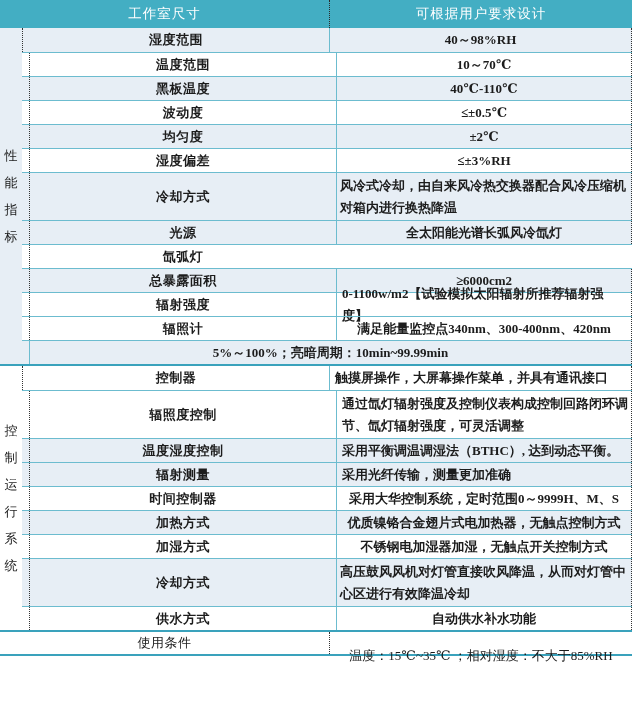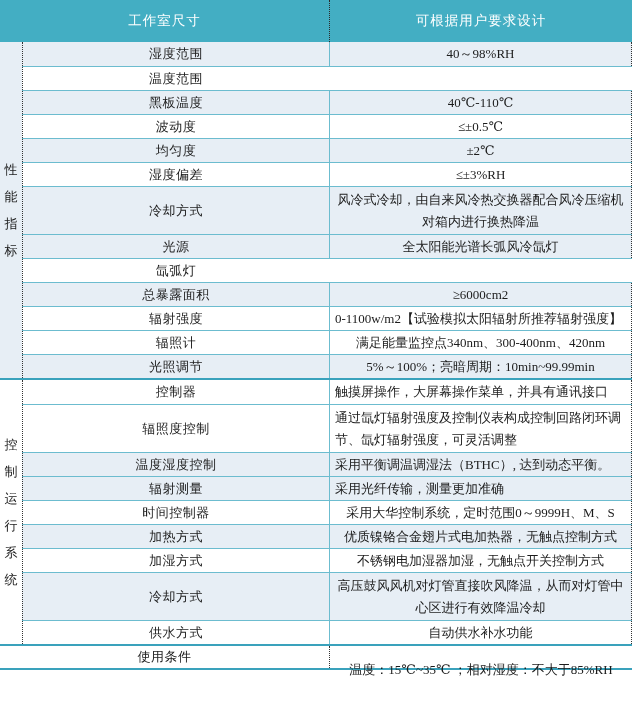--- a/index.html
+++ b/index.html
@@ -14,48 +14,48 @@
   body{
     width:637px;height:728px;overflow:hidden;background:#ffffff;
     font-family:"Liberation Serif","DejaVu Serif",serif;
     color:var(--text);font-size:13px;
   }
   .table{
     width:632px;border-bottom:2px solid var(--group-border);
     background:#ffffff;
   }
   .thead{
-    display:flex;height:42px;background:var(--header-bg);
+    display:flex;height:28px;background:var(--header-bg);
     color:var(--header-text);align-items:stretch;
   }
   .th{display:flex;align-items:center;justify-content:center;font-size:13.5px;letter-spacing:1px;}
   .th-left{width:330px;border-right:1px dotted #2a2a2a;}
   .th-right{flex:1;}
   .group{display:flex;align-items:stretch;}
   .group + .group{border-top:2px solid var(--group-border);}
   .group-label-cell{
     width:22px;display:flex;align-items:center;justify-content:center;
   }
   .group-label{
     white-space:pre-line;line-height:27px;text-align:center;font-size:13px;
   }
   .rows{flex:1;display:flex;flex-direction:column;}
-  .row{display:flex;align-items:stretch;height:24px;}
+  .row{display:flex;align-items:stretch;height:24px;font-weight:bold;}
   .row.tall{height:48px;}
-  .row + .row{border-top:1px solid var(--sep);}
+  .row + .row{border-top:1px solid var(--sep);padding-left:7px;}
   .row.shaded{background:var(--shaded);}
   .name-cell{
     width:307px;border-left:1px dotted #333;
     display:flex;align-items:center;justify-content:center;
     letter-spacing:0.5px;
   }
   .value-cell{
     flex:1;border-left:1px solid var(--sep);border-right:1px dotted #333;
     display:flex;align-items:center;justify-content:center;
-    text-align:center;padding:0 3px;line-height:22px;
+    padding:0 3px;line-height:22px;
   }
   .value-cell.left{justify-content:flex-start;text-align:left;padding-left:5px;}
   .footer-row{
     display:flex;height:24px;border-top:2px solid var(--group-border);
     align-items:stretch;background:#ffffff;
   }
   .f-label{
     width:330px;display:flex;align-items:center;justify-content:center;
     border-right:1px dotted #333;letter-spacing:0.5px;
   }
@@ -77,20 +77,21 @@
 指
 标</div>
         </div>
         <div class="rows">
           <div class="row shaded">
             <div class="name-cell">湿度范围</div>
             <div class="value-cell">40～98%RH</div>
           </div>
           <div class="row">
             <div class="name-cell">温度范围</div>
+            <div class="value-cell">10～70℃</div>
           </div>
           <div class="row shaded">
             <div class="name-cell">黑板温度</div>
             <div class="value-cell">40℃-110℃</div>
           </div>
           <div class="row">
             <div class="name-cell">波动度</div>
             <div class="value-cell">≤±0.5℃</div>
           </div>
           <div class="row shaded">
@@ -118,21 +119,20 @@
           </div>
           <div class="row">
             <div class="name-cell">辐射强度</div>
             <div class="value-cell left">0-1100w/m2【试验模拟太阳辐射所推荐辐射强度】</div>
           </div>
           <div class="row">
             <div class="name-cell">辐照计</div>
             <div class="value-cell">满足能量监控点340nm、300-400nm、420nm</div>
           </div>
           <div class="row shaded">
-            <div class="name-cell">光照调节</div>
             <div class="value-cell">5%～100%；亮暗周期：10min~99.99min</div>
           </div>
         </div>
       </div>
       <div class="group">
         <div class="group-label-cell" style="background: rgb(255, 255, 255);">
           <div class="group-label">控
 制
 运
 行

